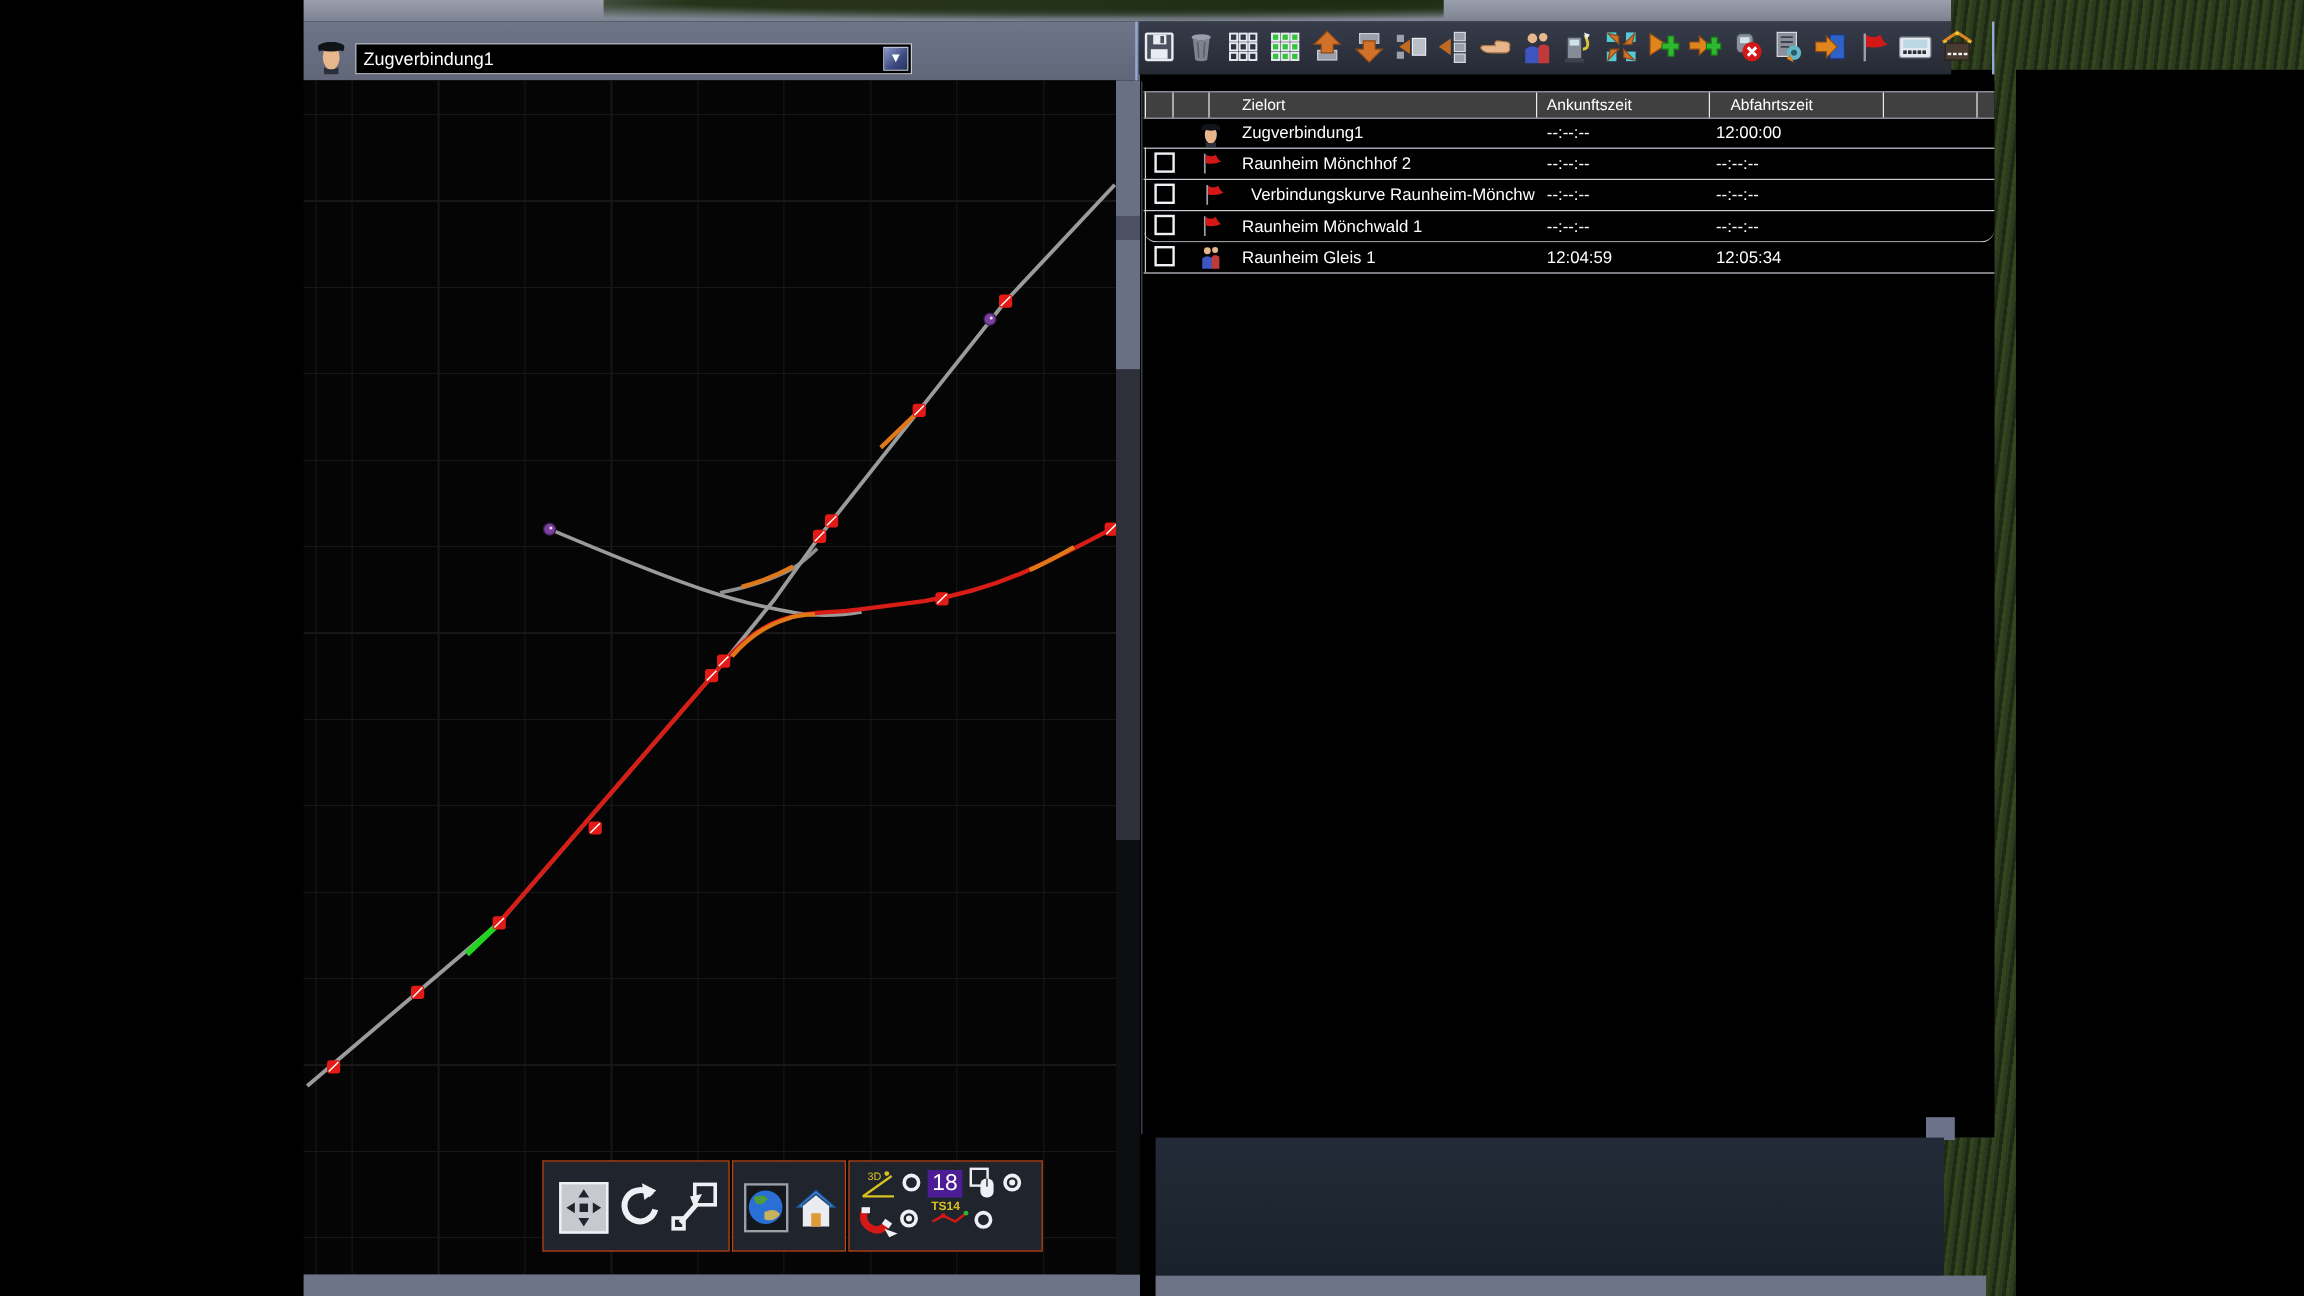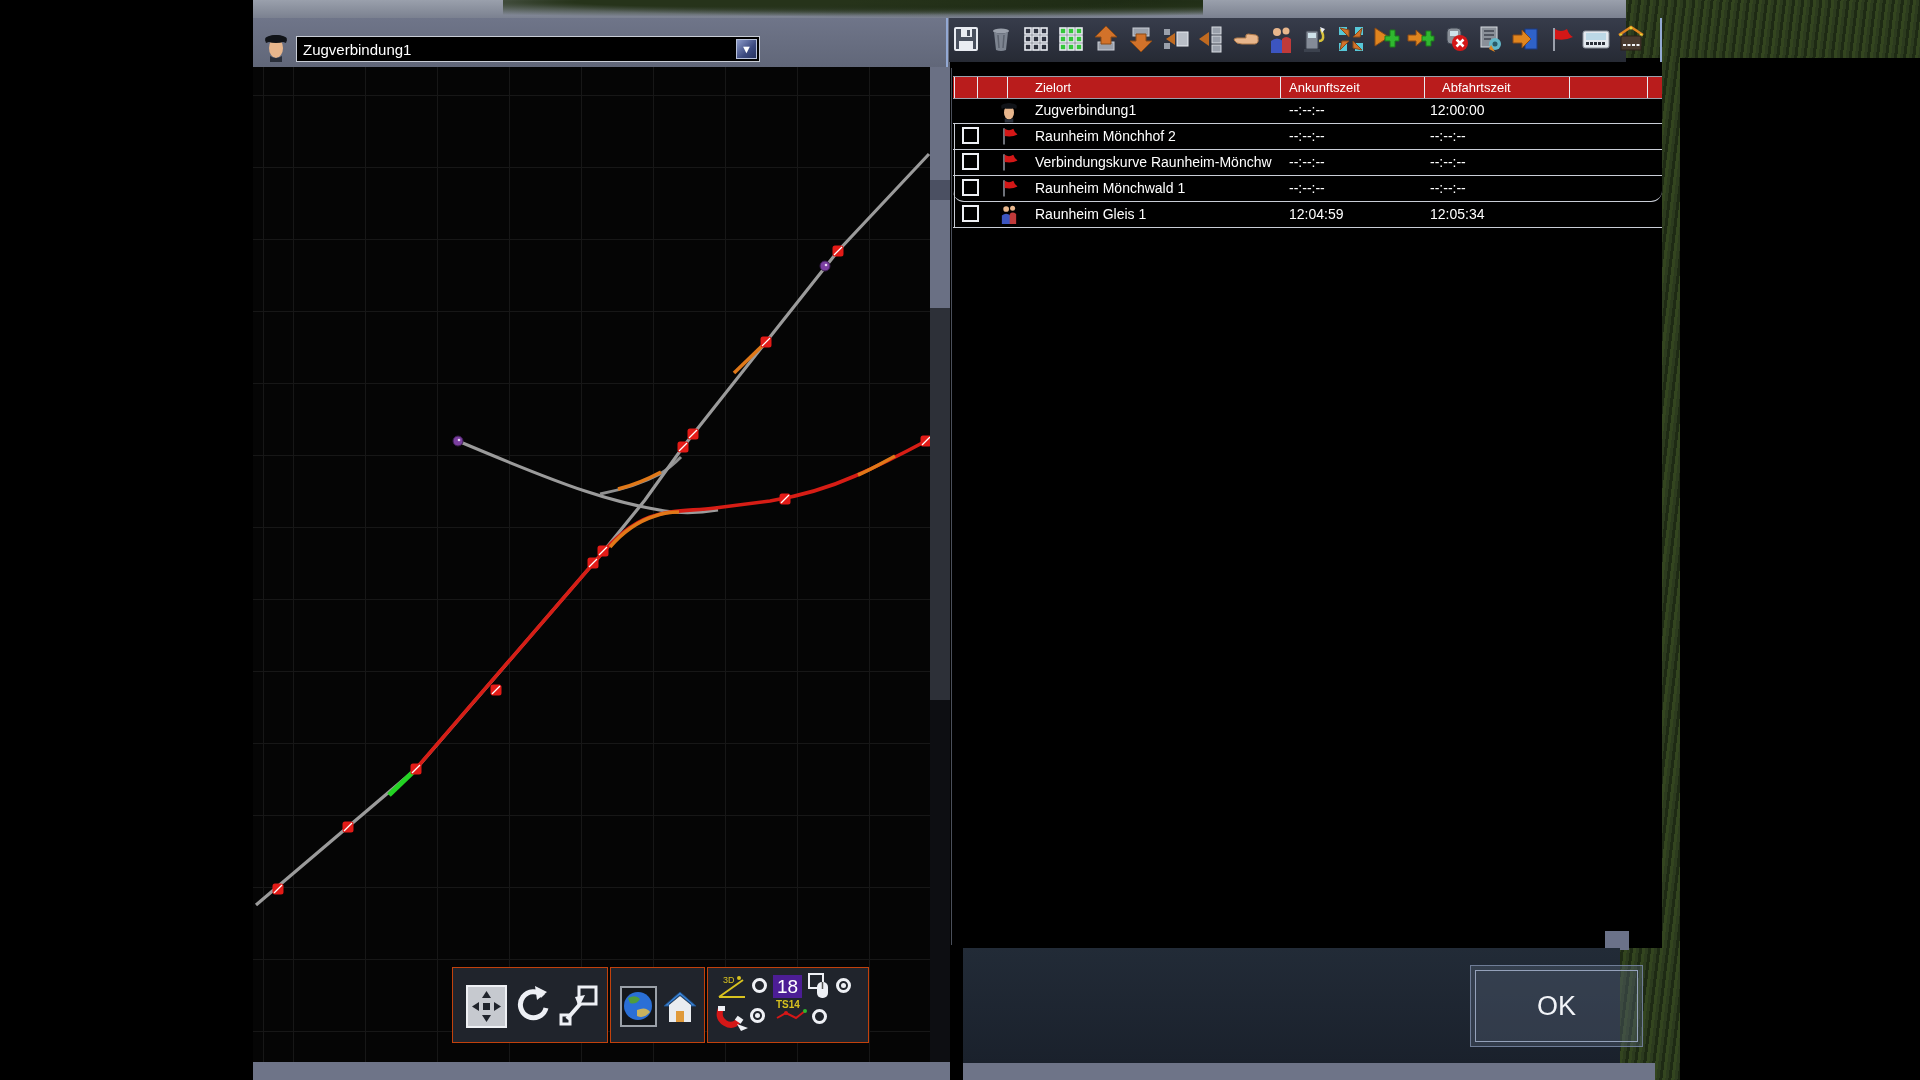--- a/index.html
+++ b/index.html
@@ -49,21 +49,21 @@
   #toolbar-band{left:949px;top:18px;width:677px;height:44px;
      background:linear-gradient(to bottom,#373c4b,#262a34);}
   #toolbar-sep-l{left:946px;top:18px;width:2px;height:49px;background:#93a9d4;}
   #toolbar-sep-r{left:1660px;top:18px;width:2px;height:44px;background:#93a9d4;}
   #toolbar{left:952px;top:25px;display:flex;gap:7px;}
   .ti{width:28px;height:28px;flex:0 0 28px;display:block;}
 
   
   #table-window{left:953px;top:68px;width:709px;height:877px;background:#000;}
   #table-left-line{left:951px;top:68px;width:1px;height:877px;background:#4a4f5a;}
-  #thead{position:absolute;left:0;top:8px;width:709px;height:21px;background:#b91c1c;border-top:1px solid #9aa0ab;border-bottom:1px solid #9aa0ab;}
+  #thead{position:absolute;left:0;top:8px;width:709px;height:21px;background:#404040;border-top:1px solid #9aa0ab;border-bottom:1px solid #9aa0ab;}
   #thead .sep{position:absolute;top:0;width:1px;height:21px;background:#e9ecf2;}
   #thead .lbl{position:absolute;top:3px;font-size:13px;color:#fff;white-space:nowrap;}
   .trow{position:absolute;left:0;width:709px;height:26px;border-bottom:1px solid #c9cdd6;}
   .trow .vline{position:absolute;left:1px;top:0;width:1px;height:26px;background:#c9cdd6;}
   .cb{position:absolute;left:9px;top:4px;width:17px;height:17px;border:2px solid #eef0f5;box-sizing:border-box;background:transparent;}
   .ric{position:absolute;left:46px;top:2px;width:22px;height:22px;}
   .c-ziel{position:absolute;left:82px;top:5px;width:244px;font-size:14px;white-space:nowrap;overflow:hidden;}
   .c-ank{position:absolute;left:336px;top:5px;font-size:14px;white-space:nowrap;}
   .c-abf{position:absolute;left:477px;top:5px;font-size:14px;white-space:nowrap;}
 
@@ -410,21 +410,21 @@
       <span class="vline"></span>
       <span class="cb"></span>
       <span class="ric"><svg width="20" height="22" viewBox="0 0 28 28">
               <line x1="7" y1="3" x2="7" y2="26" stroke="#9aa0ab" stroke-width="2"></line>
               <path d="M8 4 Q14 8 20 4 Q22 10 26 12 Q18 16 8 14 Z" fill="#d41717"></path>
             </svg></span>
       <span class="c-ziel">Raunheim Mönchhof 2</span>
       <span class="c-ank">--:--:--</span>
       <span class="c-abf">--:--:--</span>
     </div>
-        <div class="trow" style="top: 81px;">
+        <div class="trow" style="top: 81px; text-align: right;">
       <span class="vline"></span>
       <span class="cb"></span>
       <span class="ric"><svg width="20" height="22" viewBox="0 0 28 28">
               <line x1="7" y1="3" x2="7" y2="26" stroke="#9aa0ab" stroke-width="2"></line>
               <path d="M8 4 Q14 8 20 4 Q22 10 26 12 Q18 16 8 14 Z" fill="#d41717"></path>
             </svg></span>
       <span class="c-ziel">Verbindungskurve Raunheim-Mönchw</span>
       <span class="c-ank">--:--:--</span>
       <span class="c-abf">--:--:--</span>
     </div>
@@ -533,17 +533,14 @@
         <circle cx="31" cy="13" r="2" fill="#2fb82f"></circle>
           <circle cx="12" cy="15" r="2" fill="#d41717"></circle>
       </svg>
     </div>
     <div class="radio" style="left:104px;top:41px;"></div>
   </div>
 
   <div class="abs" id="ok-notch"></div>
   <div class="abs" id="ok-panel"></div>
   <div class="abs" id="bottom-bar-right"></div>
-  <div class="abs" id="ok-button">
-    <div class="inner">OK</div>
-  </div>
 
 </div>
 
 </body></html>

